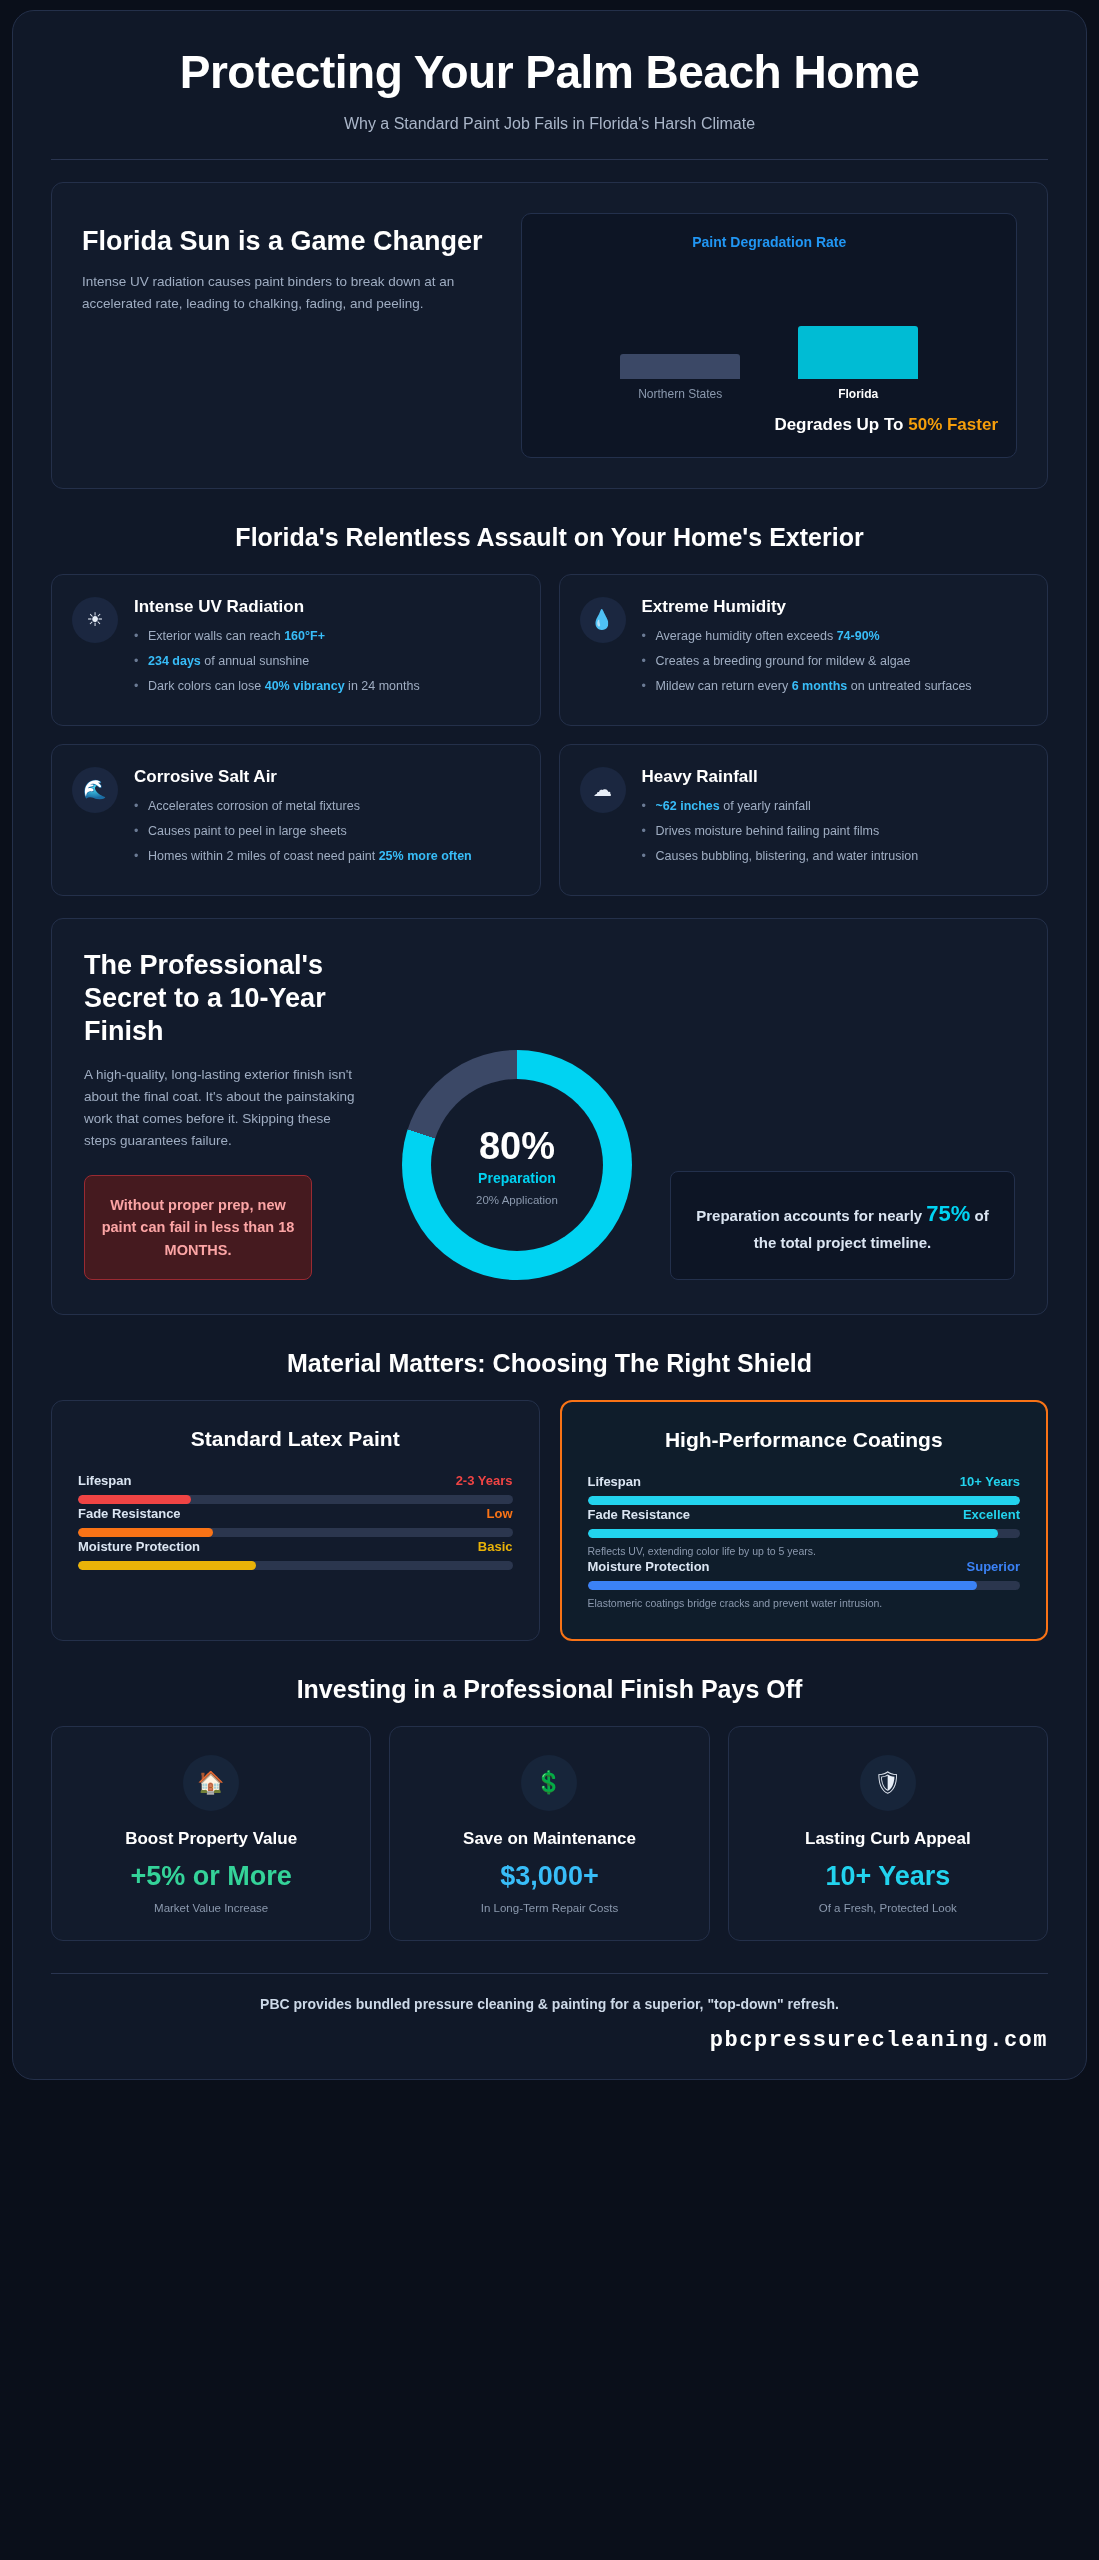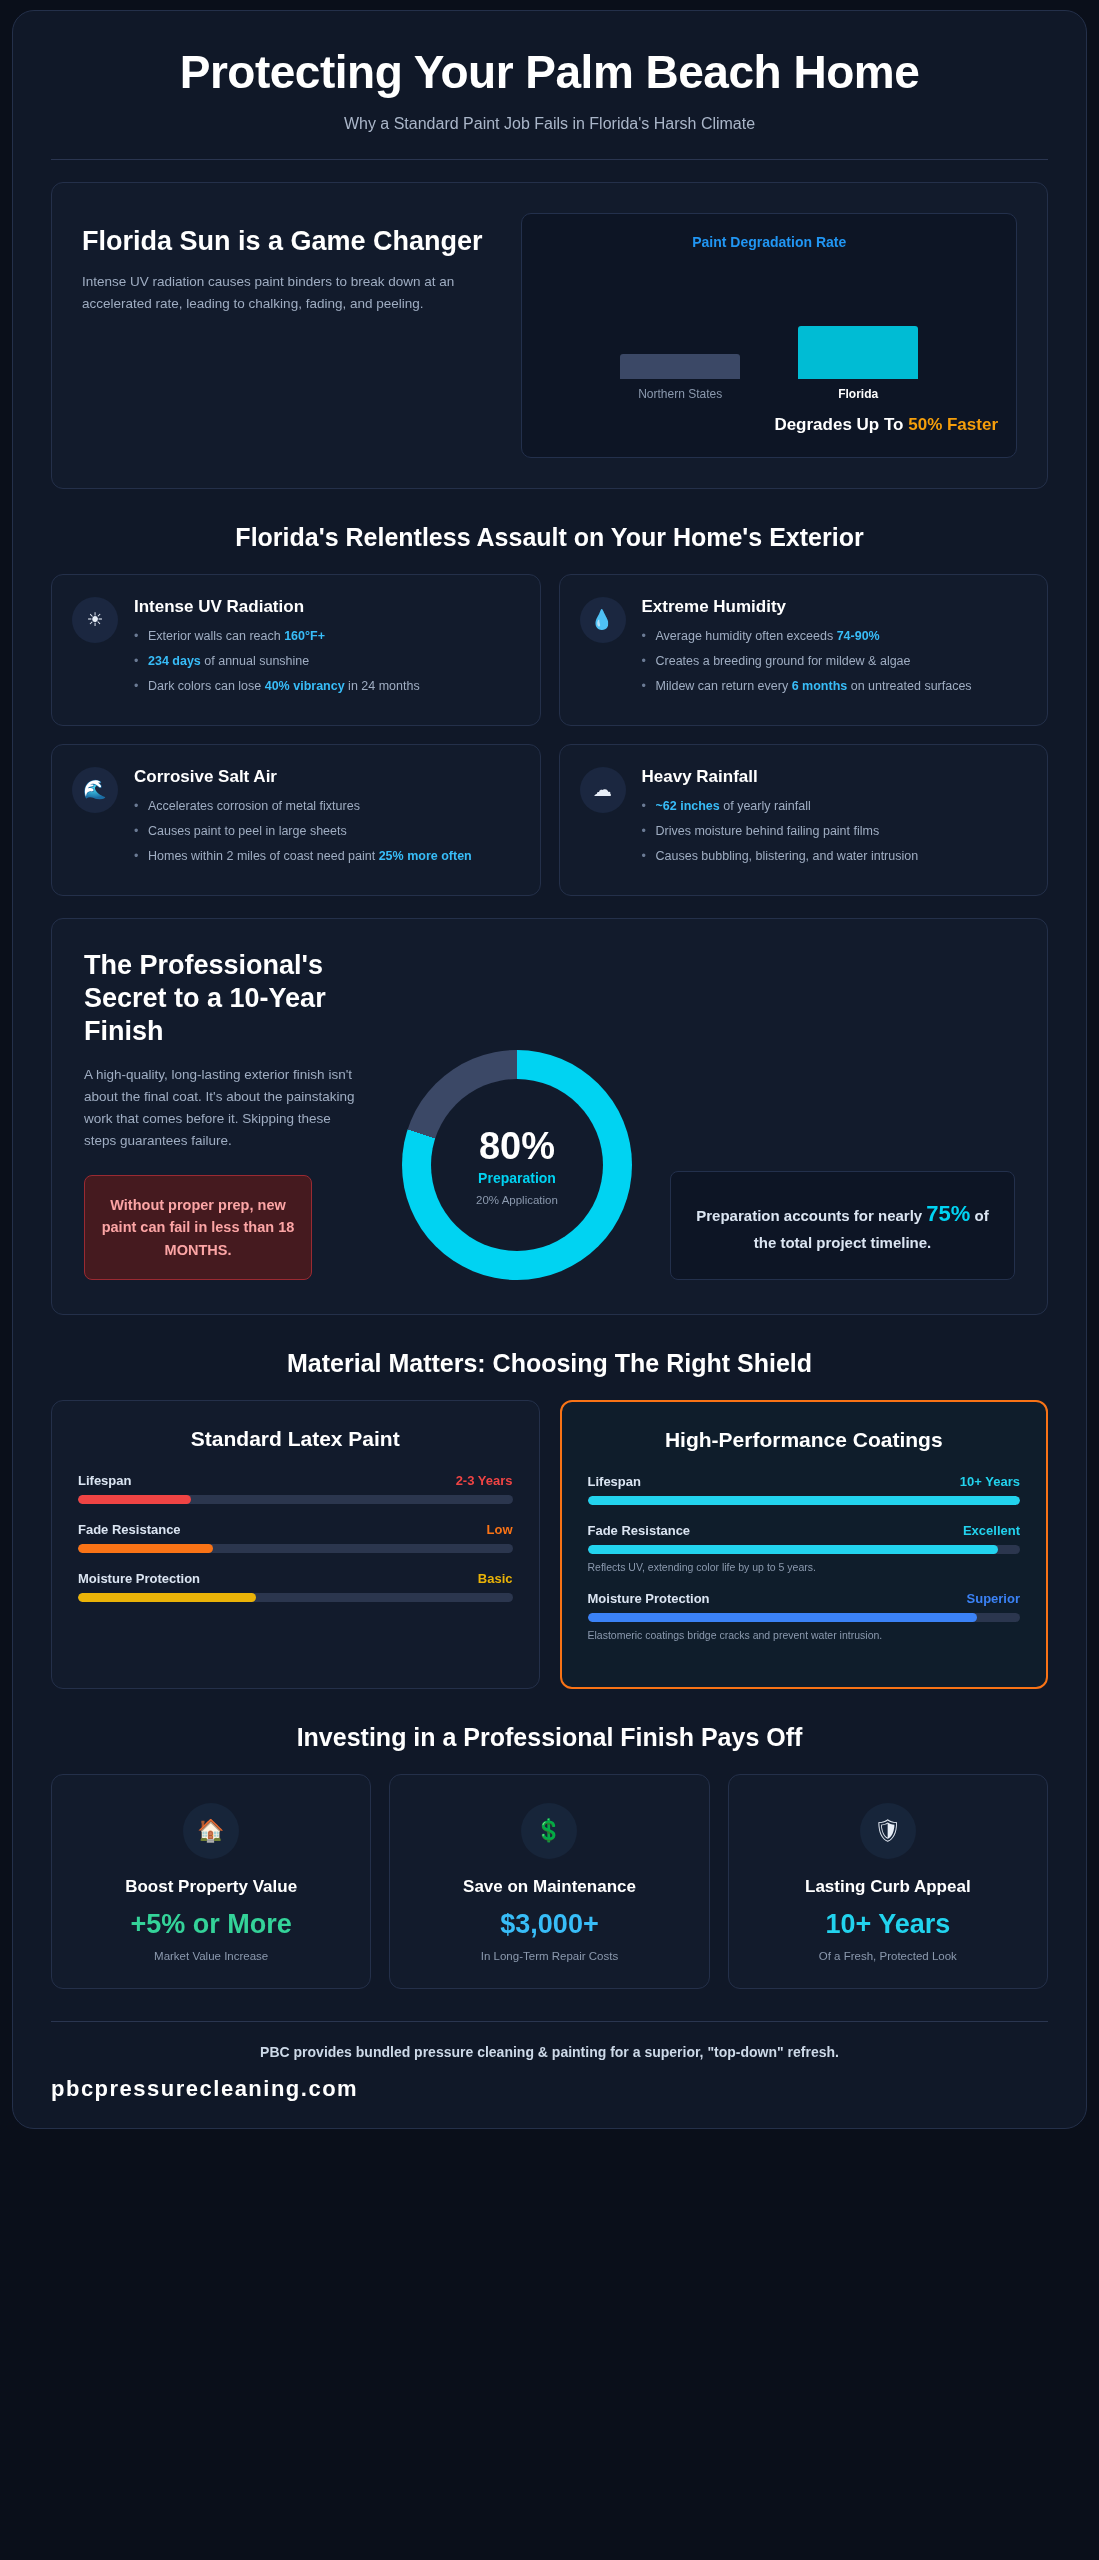--- a/index.html
+++ b/index.html
@@ -246,21 +246,21 @@
   }
   .card-std { background: #121b2c; border: 1px solid #24304a; }
   .card-pro { background: #0f1d2b; border: 2px solid #f97316; }
   .card-h {
     text-align: center;
     font-size: 21px;
     font-weight: bold;
     color: #ffffff;
     margin-bottom: 22px;
   }
-  .metric { margin-bottom: 18px; }
+  .metric { margin-bottom: 2px; }
   .metric-row {
     display: flex;
     justify-content: space-between;
     align-items: baseline;
     font-size: 13px;
     font-weight: bold;
     margin-bottom: 7px;
   }
   .metric-name { color: #dbe5f2; }
   .track {
@@ -297,26 +297,27 @@
 
   
   .foot-rule { height: 1px; background: #2a3550; margin: 32px 0 22px 0; }
   .foot-1 {
     text-align: center;
     font-size: 14px;
     font-weight: bold;
     color: #cdd9e8;
   }
   .foot-2 {
-    text-align: left;
+    text-align: right;
     font-size: 22px;
     font-weight: bold;
     color: #ffffff;
     letter-spacing: 1.5px;
     margin-top: 16px;
+    font-family: Liberation Mono, monospace;
   }
 </style>
 </head>
 <body>
 
 <div class="page">
 
   <div>
     <div class="hero-title">Protecting Your Palm Beach Home</div>
     <div class="hero-sub">Why a Standard Paint Job Fails in Florida's Harsh Climate</div>

